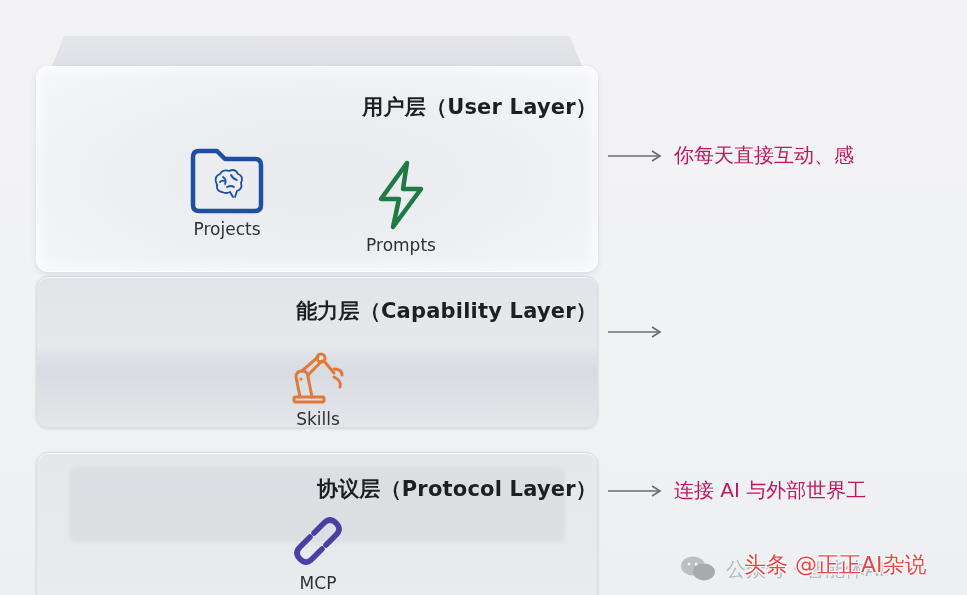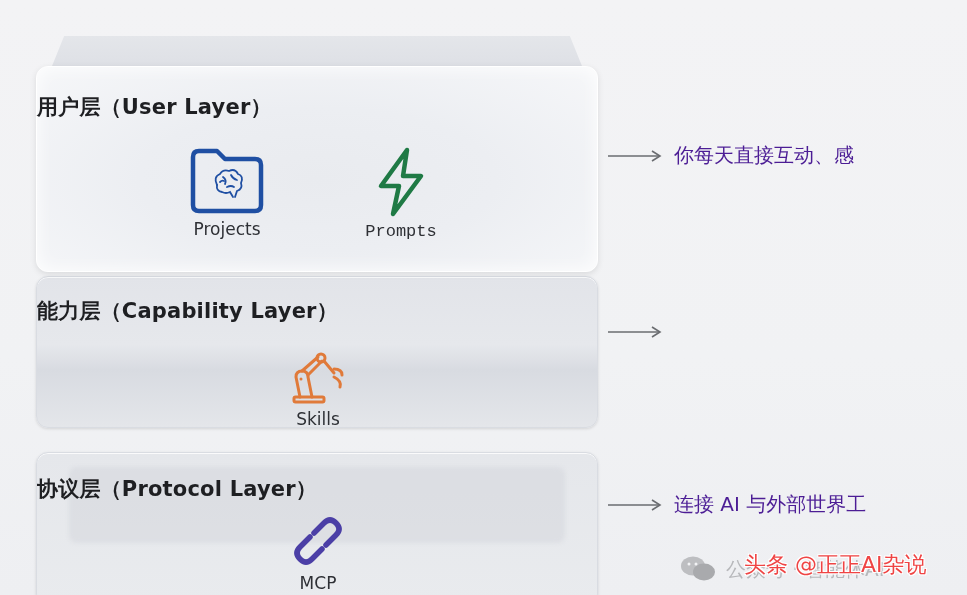--- a/index.html
+++ b/index.html
@@ -46,44 +46,44 @@
     z-index:3;
     padding-left:8px;
   }
   .inner-shade {
     position:absolute; left:32px; right:32px; top:14px; height:76px;
     background: rgba(208,211,218,0.45);
     border-radius:8px; filter: blur(2px);
   }
 
   .layer-title {
-    position:absolute; left:0; right:0; text-align:left;
+    position:absolute; left:0; right:0; text-align:right;
     font-size:21px; font-weight:bold; color:#1e1f22; letter-spacing:0.2px;
   }
   .layer-user .layer-title { top:26px; }
   .layer-cap .layer-title { top:20px; }
   .layer-proto .layer-title { top:22px; }
 
   .item { position:absolute; text-align:center; }
   .item .label { font-size:17px; color:#2e3035; display:block; margin-top:4px; }
   .item svg { display:block; margin:0 auto; }
 
   .item-projects { left:140px; top:80px; width:100px; }
-  .item-prompts  { left:314px; top:79px; width:100px;font-family:Liberation Mono, monospace; }
+  .item-prompts  { left:314px; top:92px; width:100px; }
   .item-skills   { left:231px; top:74px; width:100px; }
   .item-mcp      { left:231px; top:60px; width:100px; }
 
   .annot { position:absolute; left:608px; display:flex; align-items:center; }
   .arrow { width:54px; height:12px; margin-right:12px; }
   .annot-text {
-    font-size:20px; color:#4c1d95; line-height:31px; width:230px;
+    font-size:20px; color:#be185d; line-height:31px; width:230px;
   }
   .annot-user  { top:140px; }
   .annot-cap   { top:326px; }
-  .annot-proto { top:489px;align-items:center; }
+  .annot-proto { top:475px;align-items:center; }
 
   .watermark {
     position:absolute; left:680px; top:540px; display:flex; align-items:center;
     font-size:20px; color:#b7b8bb;margin-top:15px;
   }
   .wm-icon { width:36px; height:28px; margin-right:10px; }
   .wm-front {
     position:absolute; left:744px; top:550px;
     font-size:22px; color:#ef4444; font-weight:normal;
     text-shadow: 0 0 2px #fff, 1px 1px 0 #fff, -1px -1px 0 #fff, 1px -1px 0 #fff, -1px 1px 0 #fff;

